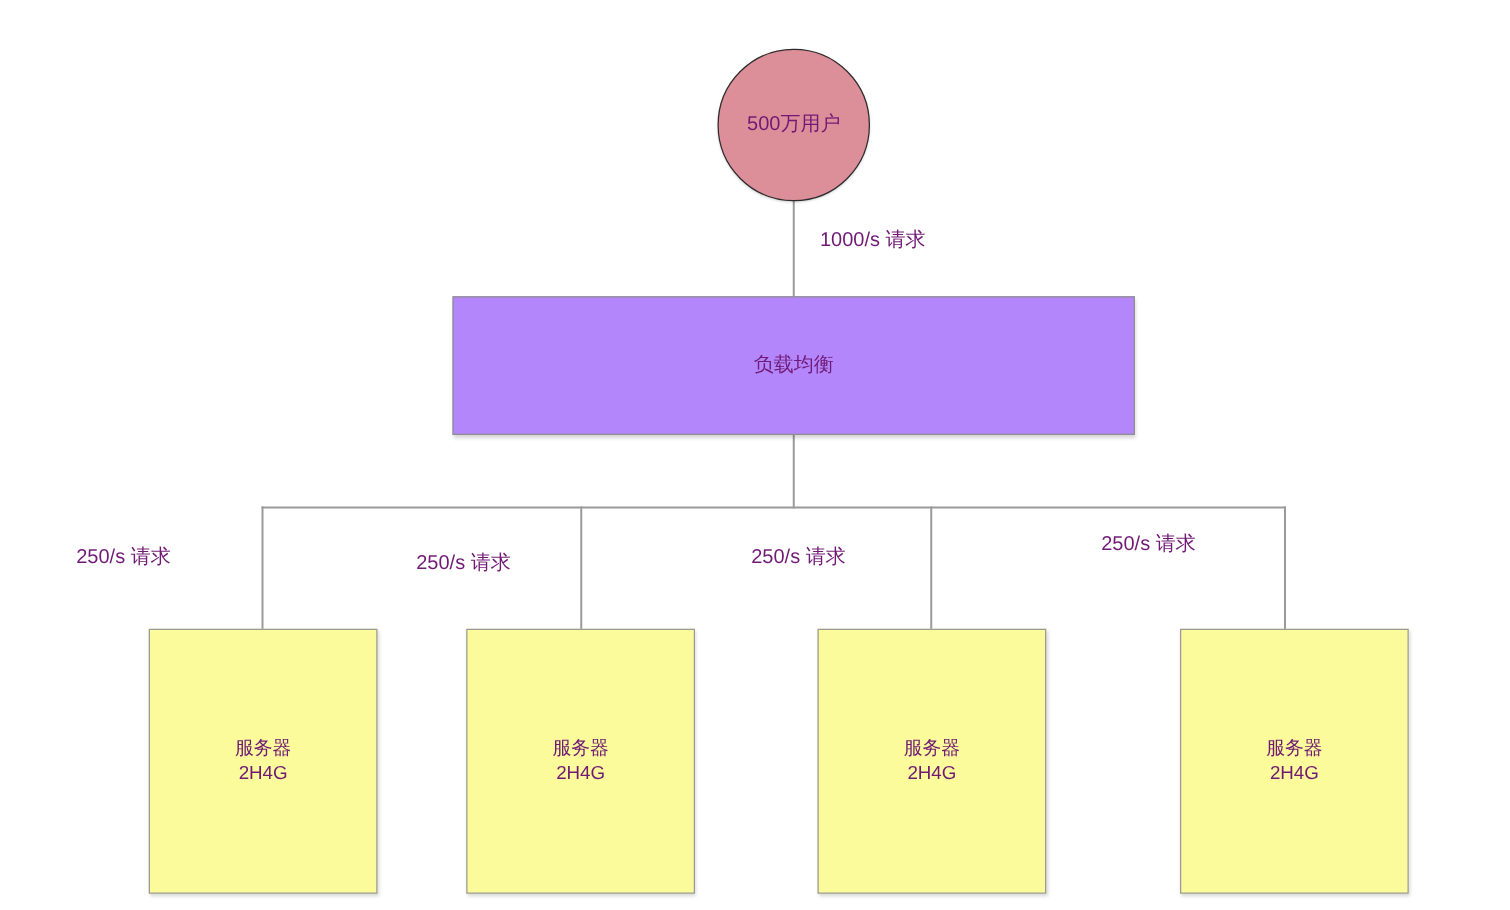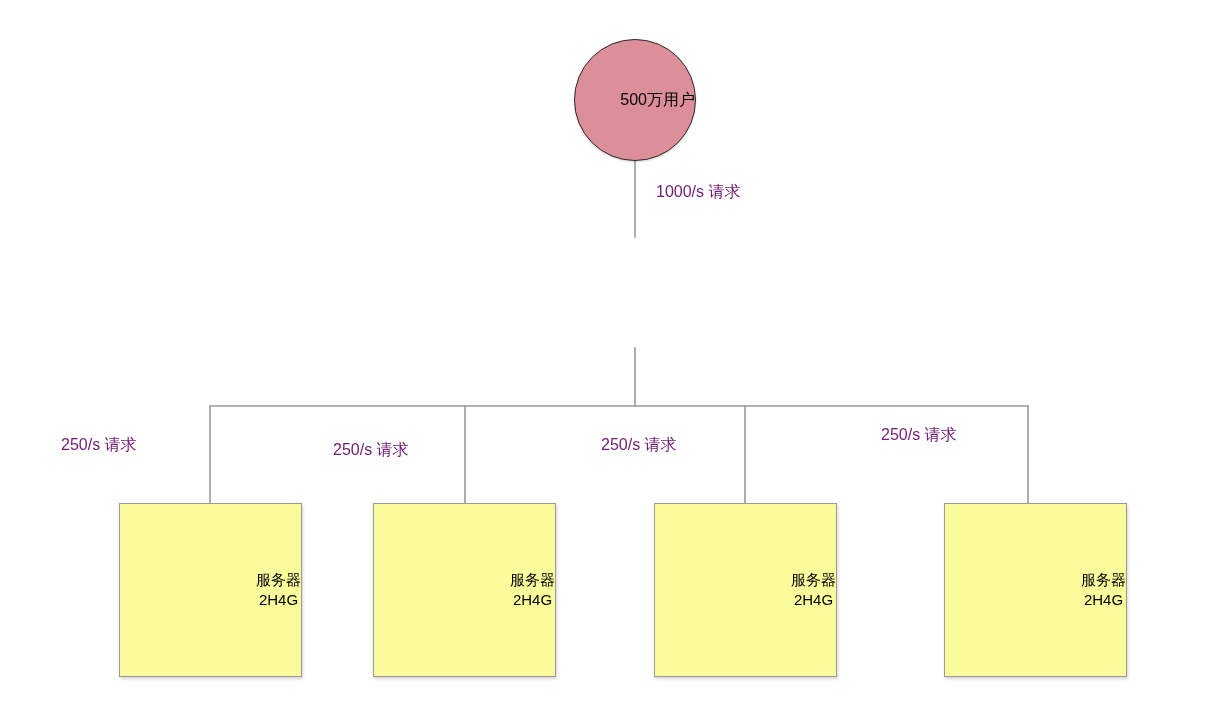--- a/index.html
+++ b/index.html
@@ -26,23 +26,23 @@
     height: 728px;
     pointer-events: none;
   }
 
   
   .node {
     position: absolute;
     box-sizing: border-box;
     display: flex;
     align-items: center;
-    justify-content: flex-end;
+    justify-content: center;
     text-align: center;
-    color: #000000;
+    color: #701a75;
     line-height: 1.32;
   }
 
   .node-users {
     left: 574px;
     top: 39px;
     width: 122px;
     height: 122px;
     border-radius: 50%;
     background: #dd8f99;
@@ -58,21 +58,21 @@
     height: 111px;
     background: #b387fb;
     border: 1.5px solid #8f8f8f;
     font-size: 16px;
     box-shadow: 1px 2px 3px rgba(0,0,0,0.17);
   }
 
   .node-server {
     top: 503px;
     width: 183px;
-    height: 174px;
+    height: 212px;
     background: #fbfb9b;
     border: 1.5px solid #9a9a9a;
     font-size: 15px;
     box-shadow: 1px 2px 3px rgba(0,0,0,0.17);
   }
   .srv-0 { left: 119px; }
   .srv-1 { left: 373px; }
   .srv-2 { left: 654px; }
   .srv-3 { left: 944px; }
 
@@ -115,20 +115,23 @@
       <path d="M 1028 406 L 1028 503"></path>
     </g>
   </svg>
 
   <div class="node node-users">
     <span>500万用户</span>
   </div>
 
   <div class="edge-label lbl-root">1000/s 请求</div>
 
+  <div class="node node-lb">
+    <span>负载均衡</span>
+  </div>
 
   <div class="edge-label lbl-f0">250/s 请求</div>
   <div class="edge-label lbl-f1">250/s 请求</div>
   <div class="edge-label lbl-f2">250/s 请求</div>
   <div class="edge-label lbl-f3">250/s 请求</div>
 
   <div class="node node-server srv-0">
     <span class="node-lines">服务器
 2H4G</span>
   </div>

